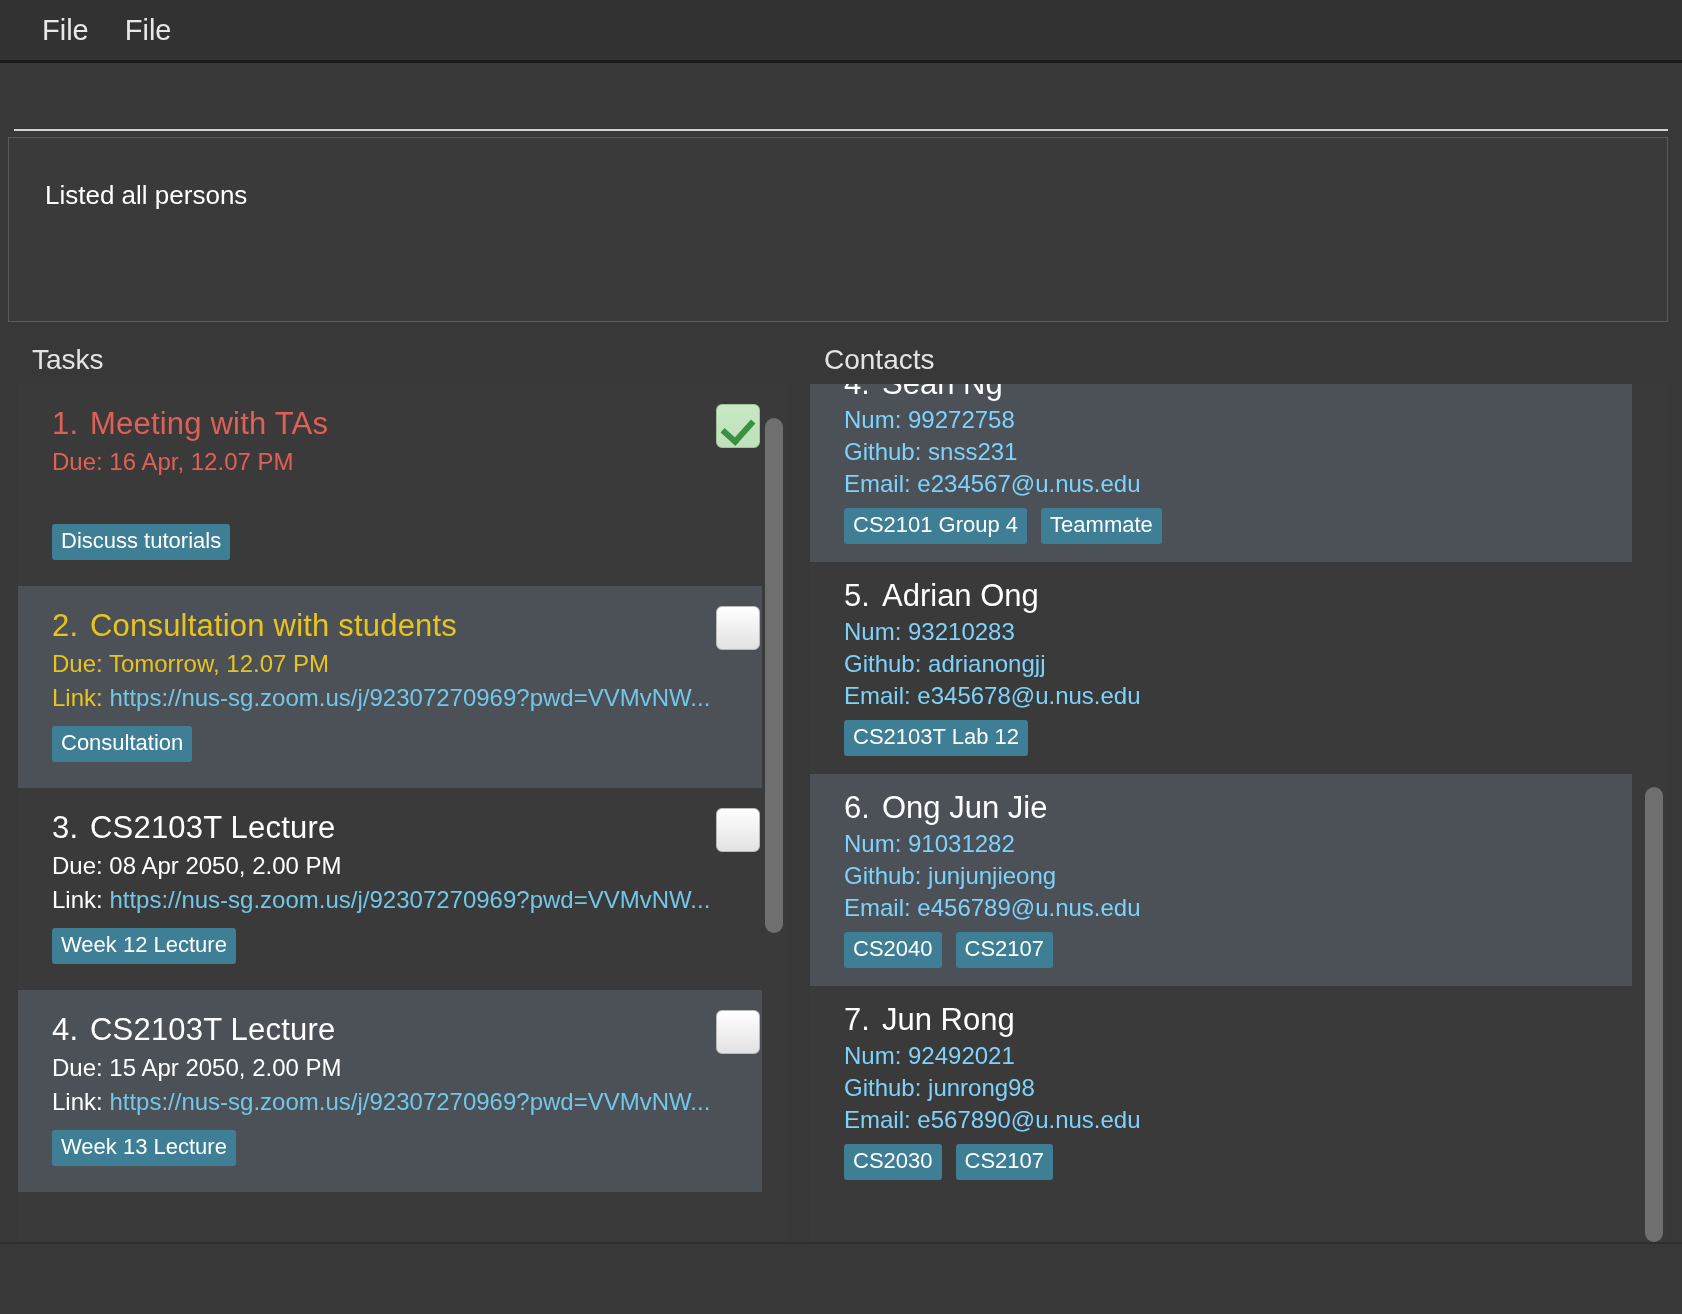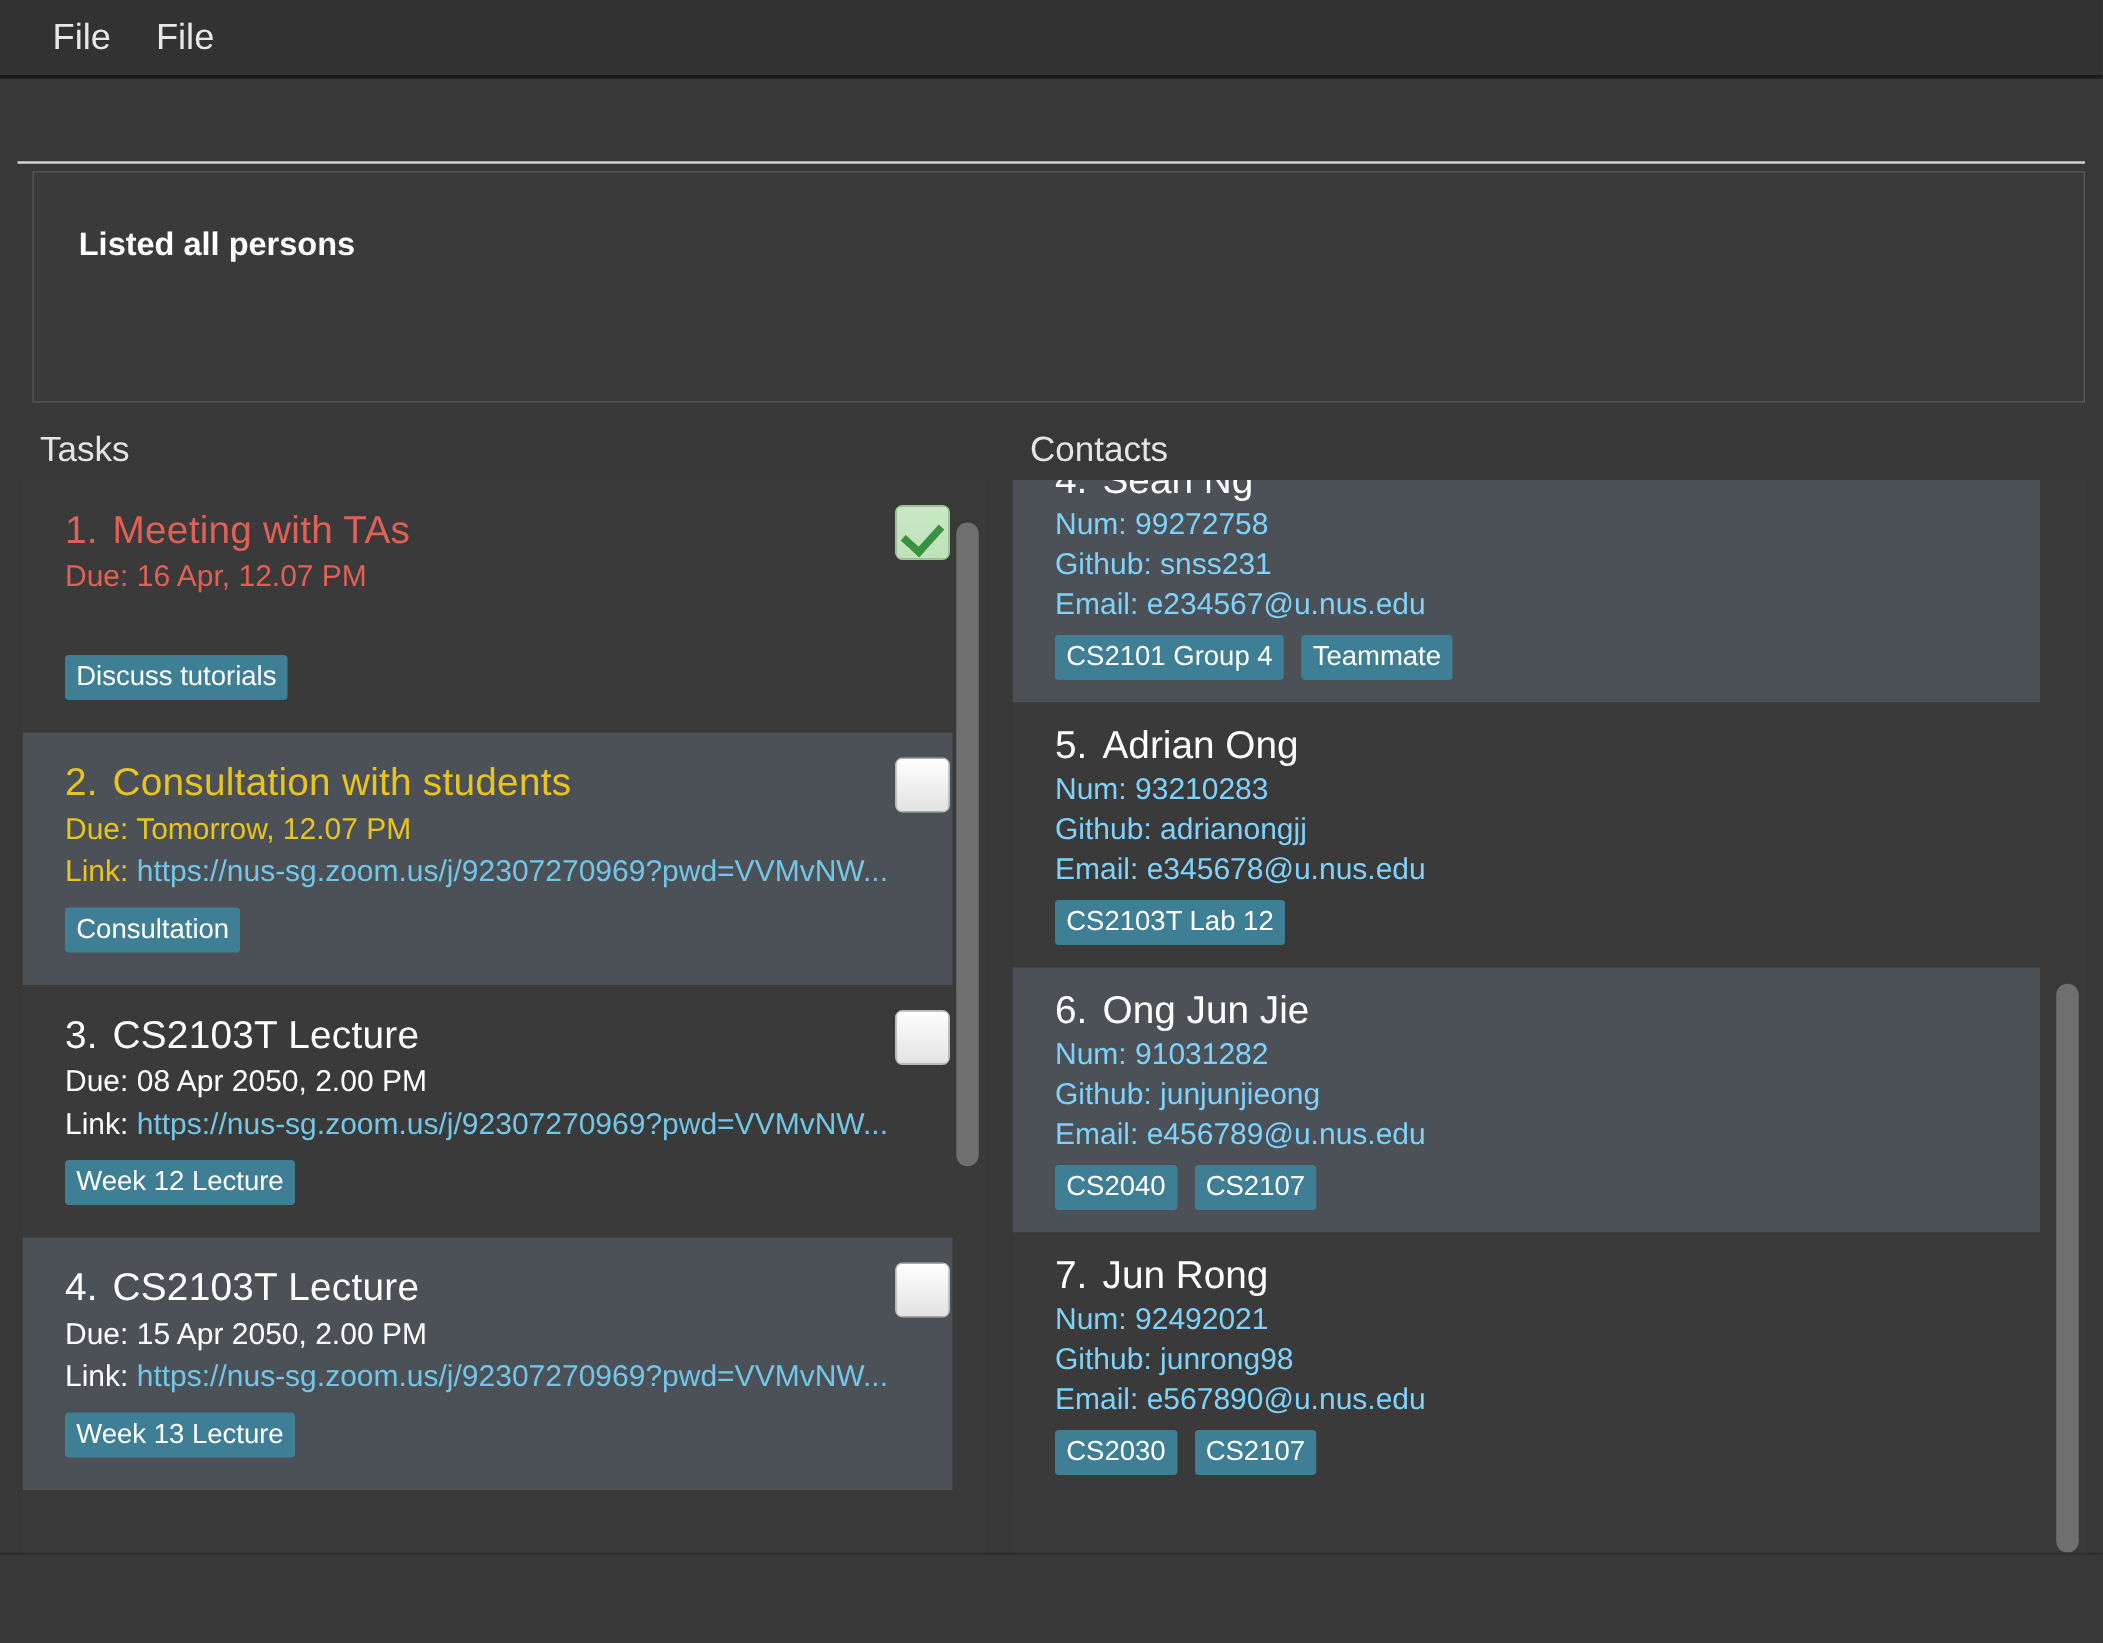--- a/index.html
+++ b/index.html
@@ -44,22 +44,21 @@
   .separator-line {
     position: absolute;
     left: 14px; right: 14px; bottom: 0;
     height: 2px;
     background: #d2d2d2;
   }
 
   
   .result-wrap {
     flex: 0 0 auto;
-    padding: 6px 14px 0 26px;
-    font-weight: bold;
+    padding: 6px 14px 0 8px;
   }
   .result-box {
     height: 185px;
     background: #3a3a3a;
     border: 1px solid #5a5a5a;
     padding: 42px 0 0 36px;
   }
   .result-text {
     color: #ffffff;
     font-size: 26px;

